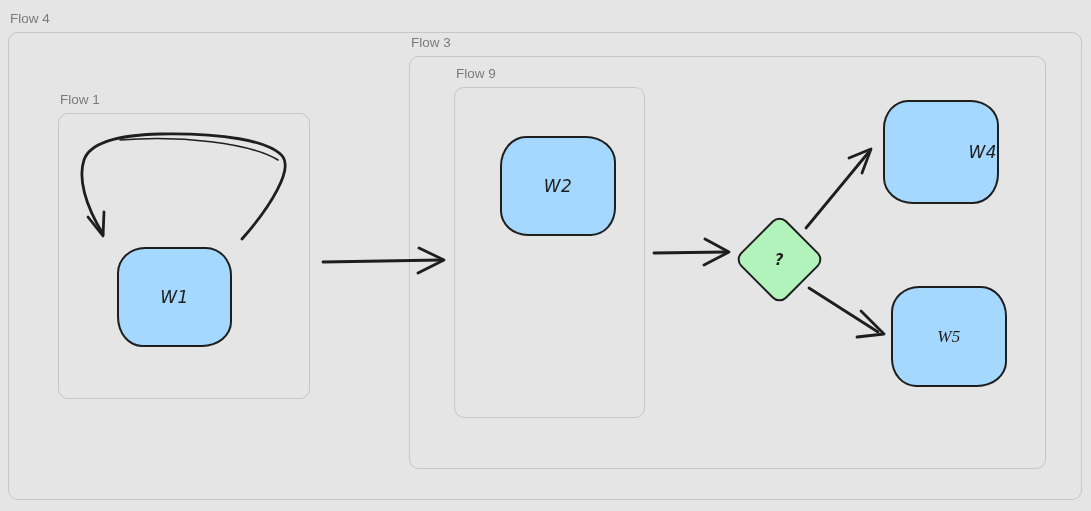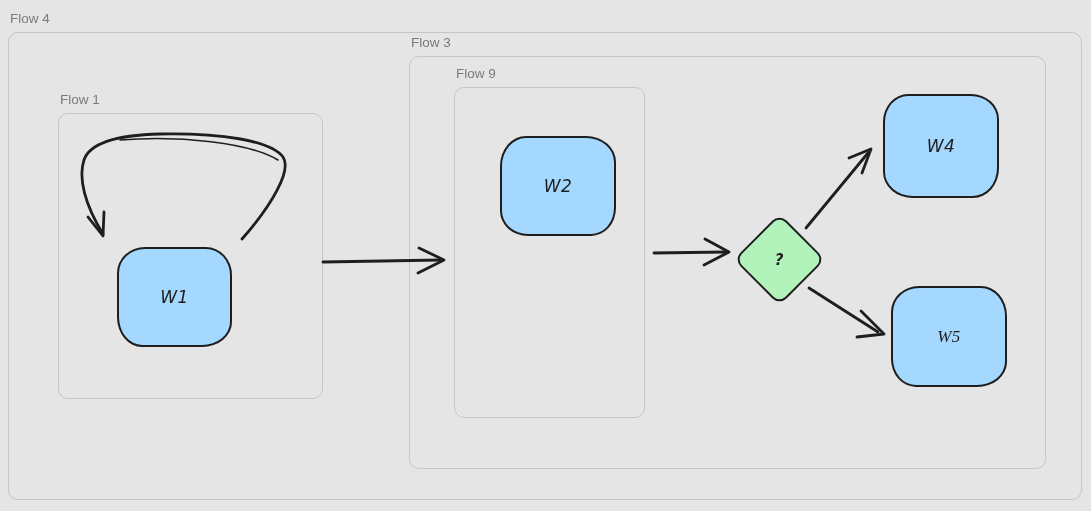--- a/index.html
+++ b/index.html
@@ -23,41 +23,41 @@
     position: absolute;
     top: -22px;
     left: 1px;
     font-size: 13.5px;
     color: #7b7b7b;
     white-space: nowrap;
     user-select: none;
   }
   #frame-flow4 { left: 8px;   top: 32px;  width: 1072px; height: 466px; }
   #frame-flow3 { left: 409px; top: 56px;  width: 635px;  height: 411px; }
-  #frame-flow1 { left: 58px;  top: 113px; width: 250px;  height: 284px; padding-left: 13px; }
+  #frame-flow1 { left: 58px;  top: 113px; width: 250px;  height: 284px; }
   #frame-flow2 { left: 454px; top: 87px;  width: 189px;  height: 329px; }
 
   
   .node {
     position: absolute;
     display: flex;
     align-items: center;
     justify-content: center;
     background: #a5d8ff;
     border: 2.6px solid #1e1e1e;
     color: #1e1e1e;
     font-family: "DejaVu Sans", sans-serif;
     font-style: italic;
     font-size: 17px;
     letter-spacing: 0.5px;
   }
   #node-w1 { left: 117px; top: 247px; width: 111px; height: 96px;  border-radius: 28px 26px 30px 25px / 26px 28px 25px 30px; }
   #node-w2 { left: 500px; top: 136px; width: 112px; height: 96px;  border-radius: 26px 30px 25px 28px / 30px 26px 28px 25px; }
   #node-w3 { left: 492px; top: 281px; width: 111px; height: 97px;  border-radius: 30px 25px 28px 26px / 25px 30px 26px 28px; }
-  #node-w4 { left: 883px; top: 94px;  width: 112px; height: 100px; border-radius: 25px 28px 26px 30px / 28px 25px 30px 26px; }
+  #node-w4 { left: 883px; top: 100px;  width: 112px; height: 100px; border-radius: 25px 28px 26px 30px / 28px 25px 30px 26px; justify-content: flex-end; }
   #node-w5 { left: 891px; top: 286px; width: 112px; height: 97px;  border-radius: 28px 26px 30px 25px / 26px 30px 25px 28px; font-family: Liberation Serif, serif; }
 
   
   #node-decision {
     position: absolute;
     left: 747px; top: 227px;
     width: 61px; height: 61px;
     background: #b2f2bb;
     border: 2.6px solid #1e1e1e;
     border-radius: 10px;

